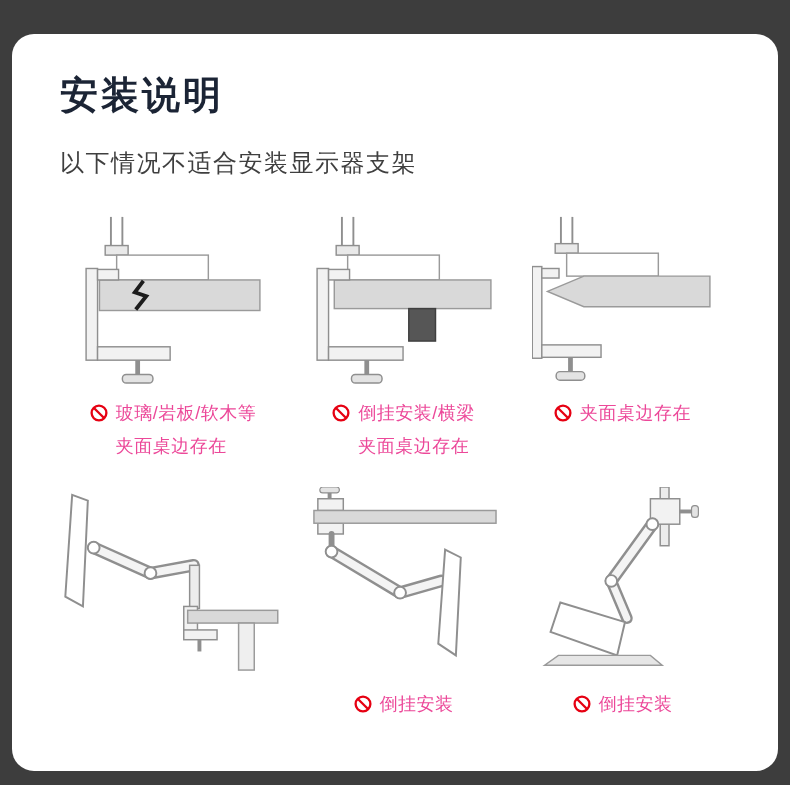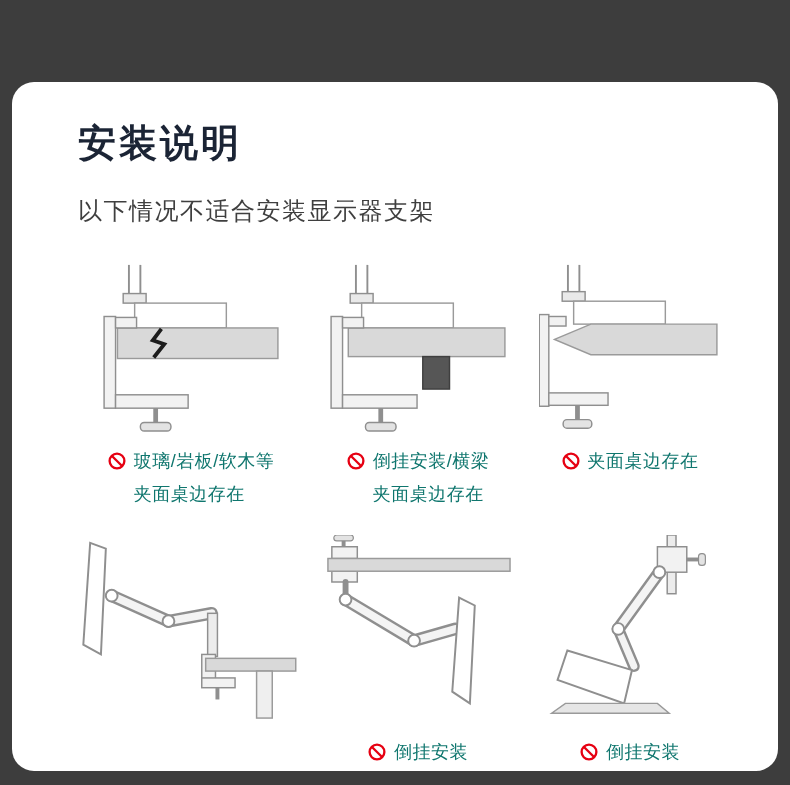--- a/index.html
+++ b/index.html
@@ -5,40 +5,39 @@
   * { margin:0; padding:0; box-sizing:border-box; }
   html,body { width:790px; height:785px; }
   body {
     background:#3d3d3d;
     font-family:"Liberation Sans","DejaVu Sans",sans-serif;
     position:relative; overflow:hidden;
   }
   .card {
     position:absolute; left:12px; right:12px; top:34px; bottom:14px;
     background:#ffffff; border-radius:22px;
-    padding:36px 54px 0 66px;
-    margin-top:48px;
+    padding:36px 54px 0 48px;
   }
   .title {
     font-size:38px; font-weight:800; color:#1b2435; letter-spacing:3px;
   }
   .subtitle {
     margin-top:26px; font-size:24px; color:#3f3f3f; letter-spacing:1.5px;
   }
   .grid {
     margin-top:30px;
     display:grid; grid-template-columns:repeat(3,1fr);
     column-gap:16px; row-gap:20px;
   }
   .cell { display:flex; flex-direction:column; align-items:center; }
   .illus { height:176px; display:flex; align-items:flex-end; justify-content:center; }
   .cell.row2 .illus { height:192px; align-items:center; }
   .caption {
     margin-top:12px; display:flex; gap:8px; align-items:flex-start;
-    font-size:18px; color:#0f766e; line-height:1.85; font-weight:500;
+    font-size:18px; color:#ec4899; line-height:1.85; font-weight:500;
     letter-spacing:.5px;
   }
   .no-icon { width:18px; height:18px; flex:0 0 auto; margin-top:7px; }
   .caption-text { text-align:left; }
   svg { display:block; }
 </style>
 </head>
 <body>
 
 <div class="card">

